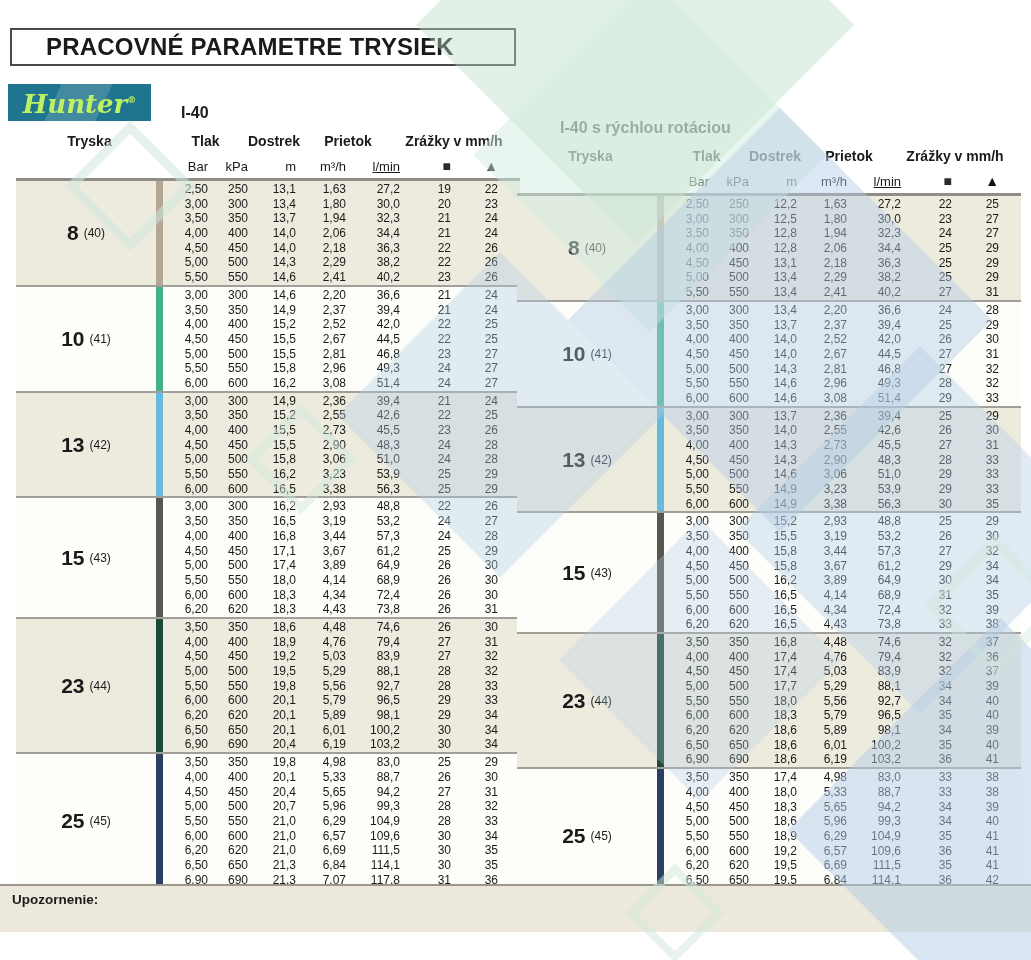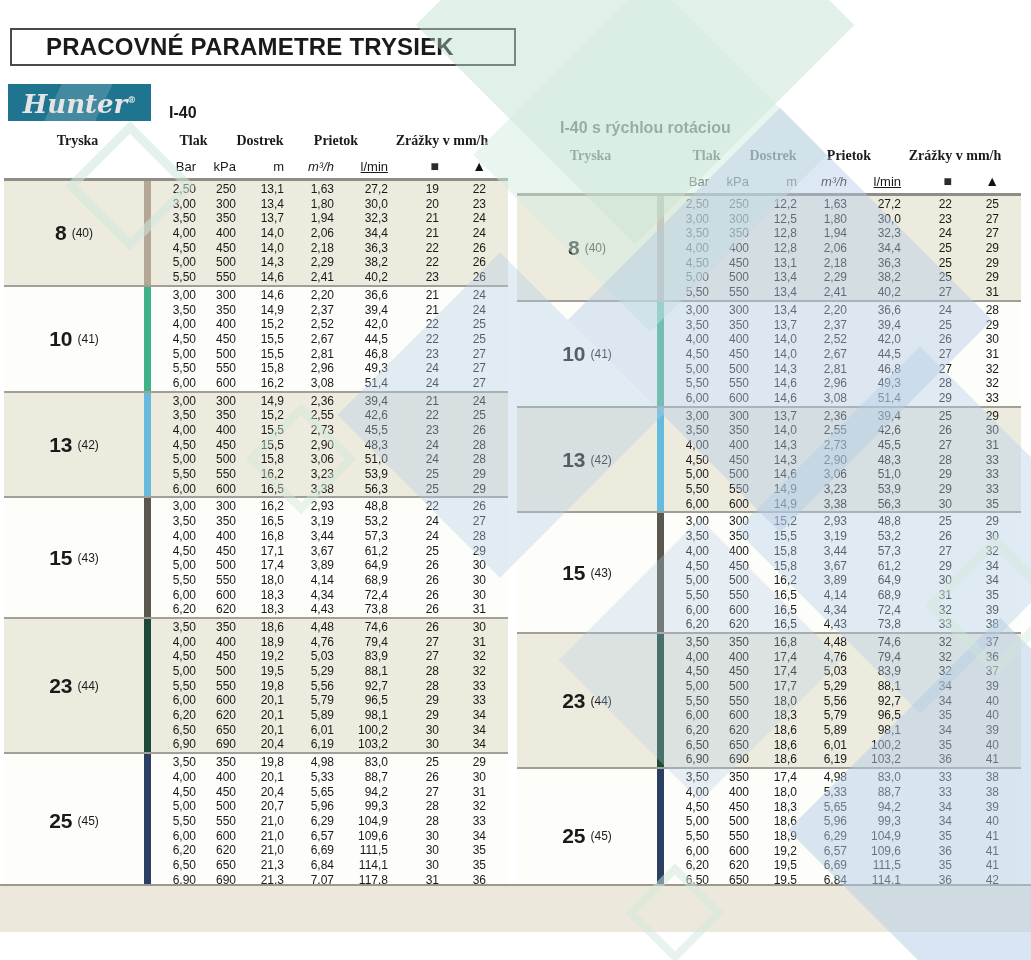--- a/index.html
+++ b/index.html
@@ -12,39 +12,39 @@
   .title-box{position:absolute;left:10px;top:28px;width:506px;height:38px;z-index:4;
              border:2px solid #4a4a4a;background:rgba(255,255,255,0.85);
              display:flex;align-items:center;padding-left:34px;box-sizing:border-box;}
   .title-box h1{margin:0;font-size:24px;letter-spacing:0.2px;}
   
   .logo{position:absolute;left:8px;top:84px;width:143px;height:37px;z-index:4;
         display:flex;align-items:center;justify-content:center;overflow:hidden;}
   .logo::after{content:"";position:absolute;left:30%;top:-20%;width:36%;height:160%;
                background:rgba(255,255,255,0.16);transform:skewX(-25deg);}
   .logo .brand{font-family:"DejaVu Serif",serif;font-weight:bold;font-style:italic;
-               color:#e5e5e5;font-size:26px;line-height:37px;position:relative;z-index:1;}
+               color:#bef264;font-size:26px;line-height:37px;position:relative;z-index:1;}
   .logo .reg{font-size:9px;vertical-align:super;font-style:normal;}
   
   .ptable{position:absolute;top:104px;width:504px;z-index:3;}
-  #table-left{left:4px;}
+  #table-left{left:16px;}
   #table-right{left:517px;margin-top:15px;}
   .table-title{height:24px;font-size:16px;font-weight:bold;position:relative;}
   #table-left .table-title{left:165px;}
   #table-right .table-title{left:43px;}
-  .head1{display:flex;height:26px;align-items:center;font-weight:bold;font-size:14px;font-family:Liberation Serif, serif;}
+  .head1{display:flex;height:26px;align-items:center;font-weight:bold;font-size:14px;}
   .head1 .h-tryska{width:147px;text-align:center;}
   .head1 .h-tlak{width:85px;text-align:center;}
   .head1 .h-dostrek{width:48px;text-align:center;white-space:nowrap;}
   .head1 .h-prietok{width:104px;text-align:center;}
   .head1 .h-zrazky{width:108px;text-align:center;white-space:nowrap;}
   .head2{display:flex;height:24px;align-items:center;font-size:13px;}
   .head2 .sp{width:147px;}
   .u{text-align:right;}
-  .u0{width:45px;} .u1{width:40px;} .u2{width:48px;} .u3{width:50px;font-style:italic;} .u4{width:54px;text-decoration:underline;}
+  .u0{width:45px;} .u1{width:40px;} .u2{width:48px;} .u3{width:50px;} .u4{width:54px;text-decoration:underline;}
   .u5{width:51px;font-size:14px;color:#2b2b2b;} .u6{width:47px;font-size:14px;color:#111;}
   .groups{width:100%;}
   .group{display:flex;border-top:2px solid #a19f97;}
   .group:first-child{border-top:3px solid #8f8d85;}
   .groups{border-bottom:3px solid #8f8d85;}
   .glabel{width:140px;display:flex;align-items:center;justify-content:center;gap:5px;}
   .gnum{font-size:21px;font-weight:bold;}
   .gcode{font-size:12px;}
   .gbar{width:7px;}
   .grows{flex:1;padding-top:1px;}
@@ -1078,13 +1078,14 @@
             <div class="dcell c4">117,8</div>
             <div class="dcell c5">37</div>
             <div class="dcell c6">43</div>
           </div>
         </div>
       </div>
     </div>
 </div>
 
 <div class="footer">
+  <div class="note-title">Upozornenie:</div>
 </div>
 
 </body></html>

